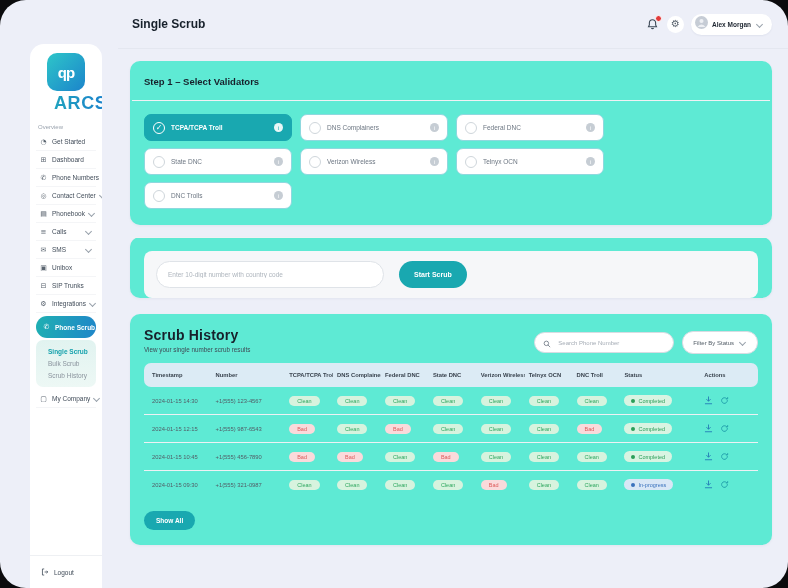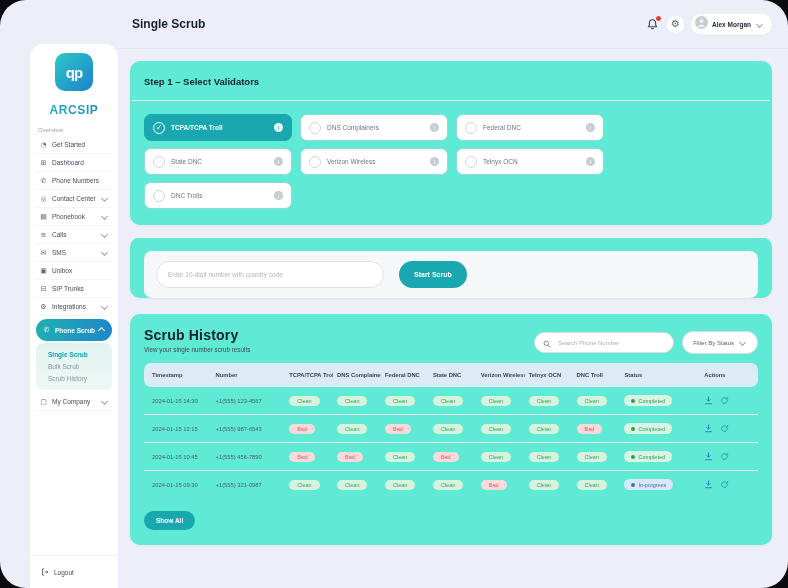--- a/index.html
+++ b/index.html
@@ -1,30 +1,30 @@
 <!DOCTYPE html>
 <html><head>
 <meta charset="utf-8">
 <style>
   html,body{margin:0;padding:0;overflow:hidden;}
   body{width:788px;height:588px;background:#0b0b0d;position:relative;
        font-family:"Liberation Sans","DejaVu Sans",sans-serif;}
   .app{position:absolute;inset:0;background:#edeff8;border-radius:26px;overflow:hidden;}
 
   
-  .sidebar{position:absolute;left:30px;top:44px;bottom:0;width:88px;background:#fff;
+  .sidebar{position:absolute;left:30px;top:44px;bottom:0;width:72px;background:#fff;
            border-radius:14px 14px 0 0;display:flex;flex-direction:column;box-sizing:border-box;}
   .logo-wrap{text-align:center;padding-top:9px;}
   .logo-icon{width:38px;height:38px;border-radius:10px;margin:0 auto;
              background:linear-gradient(135deg,#2ec6c9,#1b84cb);color:#fff;
              display:flex;align-items:center;justify-content:center;
              font-weight:700;font-size:15px;letter-spacing:-1px;}
-  .brand{font-weight:800;font-size:12px;letter-spacing:.6px;margin-top:12px;
+  .brand{font-weight:800;font-size:18px;letter-spacing:.6px;margin-top:2px;
          background:linear-gradient(90deg,#22b1b8,#1b84cb);-webkit-background-clip:text;
-         background-clip:text;color:transparent;}
+         background-clip:text;color:transparent;padding-left:24px;}
   .section-label{font-size:6px;color:#9aa3ae;padding:10px 8px 3px;}
   .nav{flex:1;padding:0 6px;overflow:hidden;}
   .nav-item{display:flex;align-items:center;gap:4px;height:18px;font-size:6.5px;color:#414c59;
             border-bottom:1px solid #f4f5f7;padding:0 3px;cursor:pointer;box-sizing:border-box;}
   .nav-icon{font-family:"DejaVu Sans",sans-serif;font-size:7px;color:#5b6570;width:9px;text-align:center;flex:0 0 auto;}
   .nav-label{white-space:nowrap;}
   .chev{width:4px;height:4px;border-right:1px solid #98a1ab;border-bottom:1px solid #98a1ab;
         transform:rotate(45deg);margin-left:auto;margin-right:2px;flex:0 0 auto;}
   .chev.up{transform:rotate(-135deg);}
   .nav-item.active{height:22px;margin:3px 0 2px;border:none;border-radius:11px;color:#fff;

